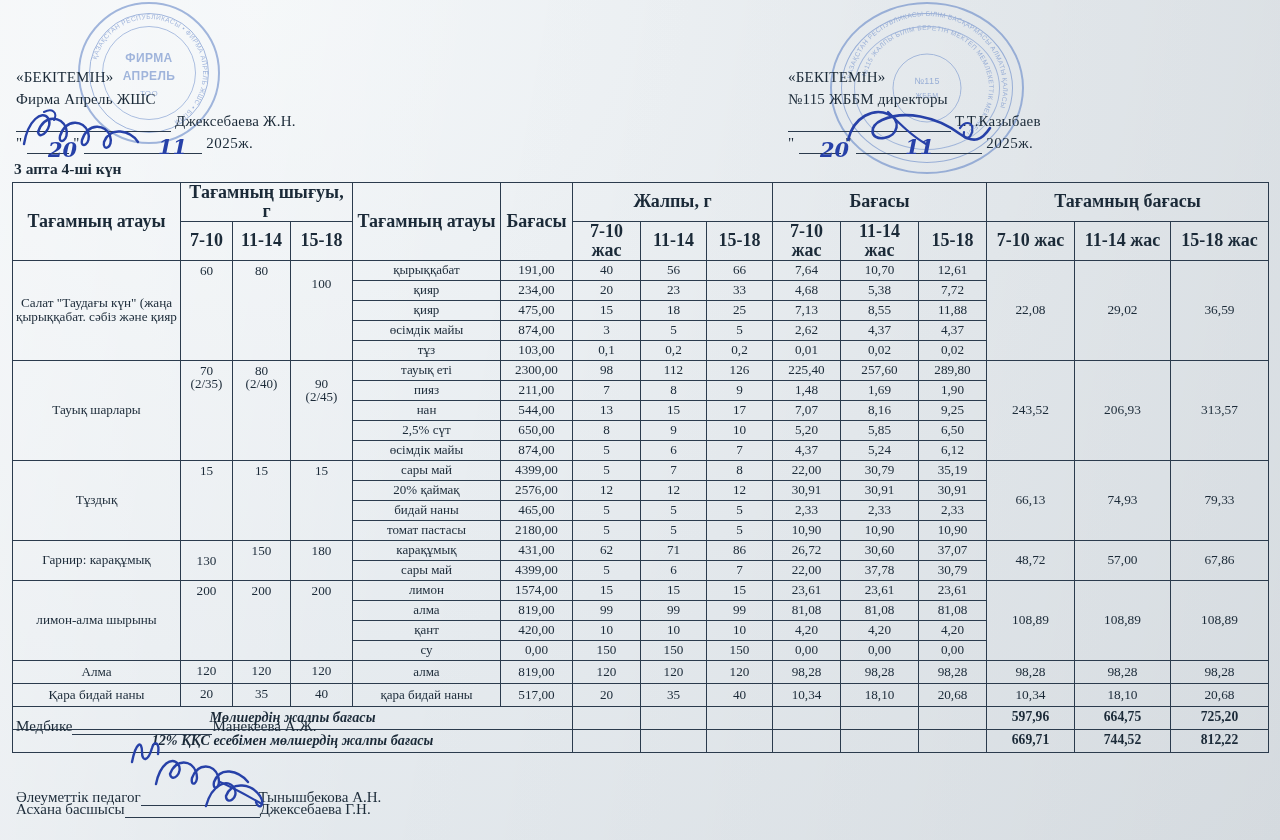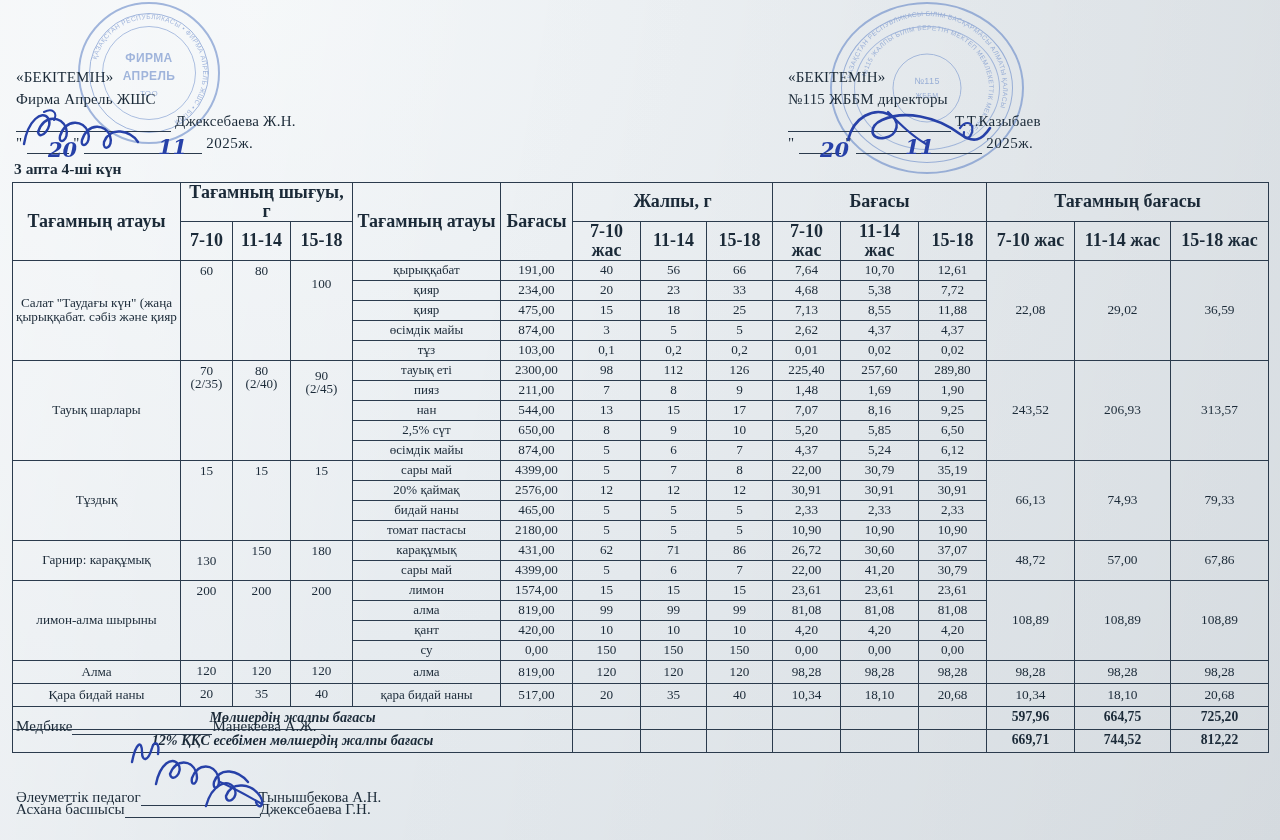--- a/index.html
+++ b/index.html
@@ -287,21 +287,21 @@
           <td class="num">0,2</td>
           <td class="num">0,2</td>
           <td class="price">0,01</td>
           <td class="price">0,02</td>
           <td class="price">0,02</td>
         </tr>
         <tr>
           <td class="dish" rowspan="5">Тауық шарлары</td>
           <td class="num" rowspan="5" style="vertical-align: top; padding-top: 3px;">70<span class="out2">(2/35)</span></td>
           <td class="num" rowspan="5" style="vertical-align: top; padding-top: 3px;">80<span class="out2">(2/40)</span></td>
-          <td class="num" rowspan="5" style="vertical-align: top; padding-top: 8px;">90<span class="out2">(2/45)</span></td>
+          <td class="num" rowspan="5" style="vertical-align: top; padding-top: 16px;">90<span class="out2">(2/45)</span></td>
           <td class="ingr">тауық еті</td>
           <td class="price">2300,00</td>
           <td class="num">98</td>
           <td class="num">112</td>
           <td class="num">126</td>
           <td class="price">225,40</td>
           <td class="price">257,60</td>
           <td class="price">289,80</td>
           <td class="total-cell" rowspan="5">243,52</td>
           <td class="total-cell" rowspan="5">206,93</td>
@@ -411,21 +411,21 @@
           <td class="total-cell" rowspan="2">57,00</td>
           <td class="total-cell" rowspan="2">67,86</td>
         </tr>
         <tr>
           <td class="ingr">сары май</td>
           <td class="price">4399,00</td>
           <td class="num">5</td>
           <td class="num">6</td>
           <td class="num">7</td>
           <td class="price">22,00</td>
-          <td class="price">41,20</td>
+          <td class="price">37,78</td>
           <td class="price">30,79</td>
         </tr>
         <tr>
           <td class="dish" rowspan="4">лимон-алма шырыны</td>
           <td class="num" rowspan="4" style="vertical-align: top; padding-top: 3px;">200</td>
           <td class="num" rowspan="4" style="vertical-align: top; padding-top: 3px;">200</td>
           <td class="num" rowspan="4" style="vertical-align: top; padding-top: 3px;">200</td>
           <td class="ingr">лимон</td>
           <td class="price">1574,00</td>
           <td class="num">15</td>

